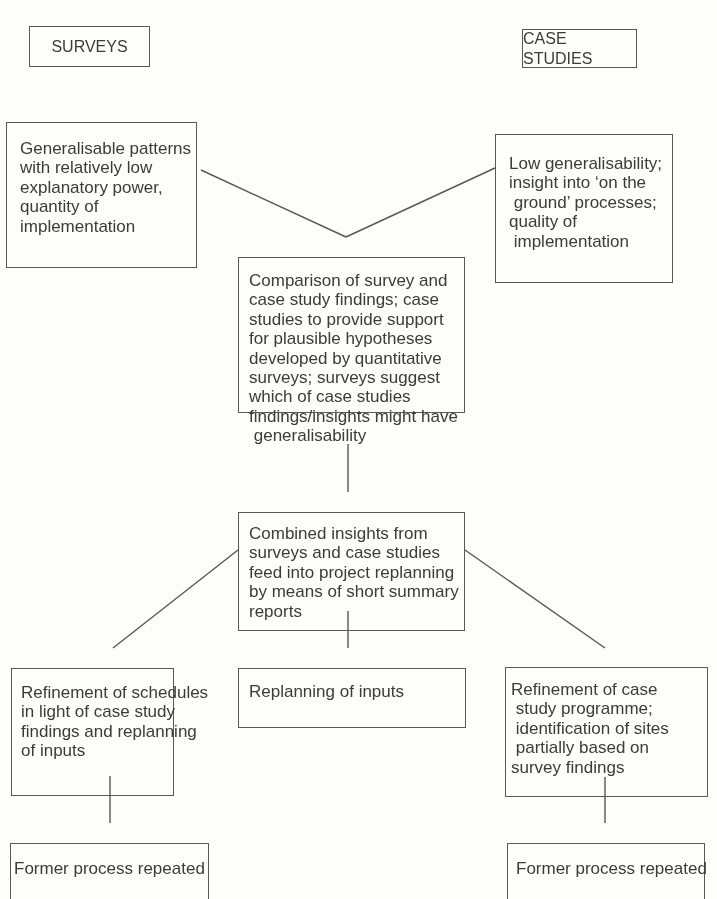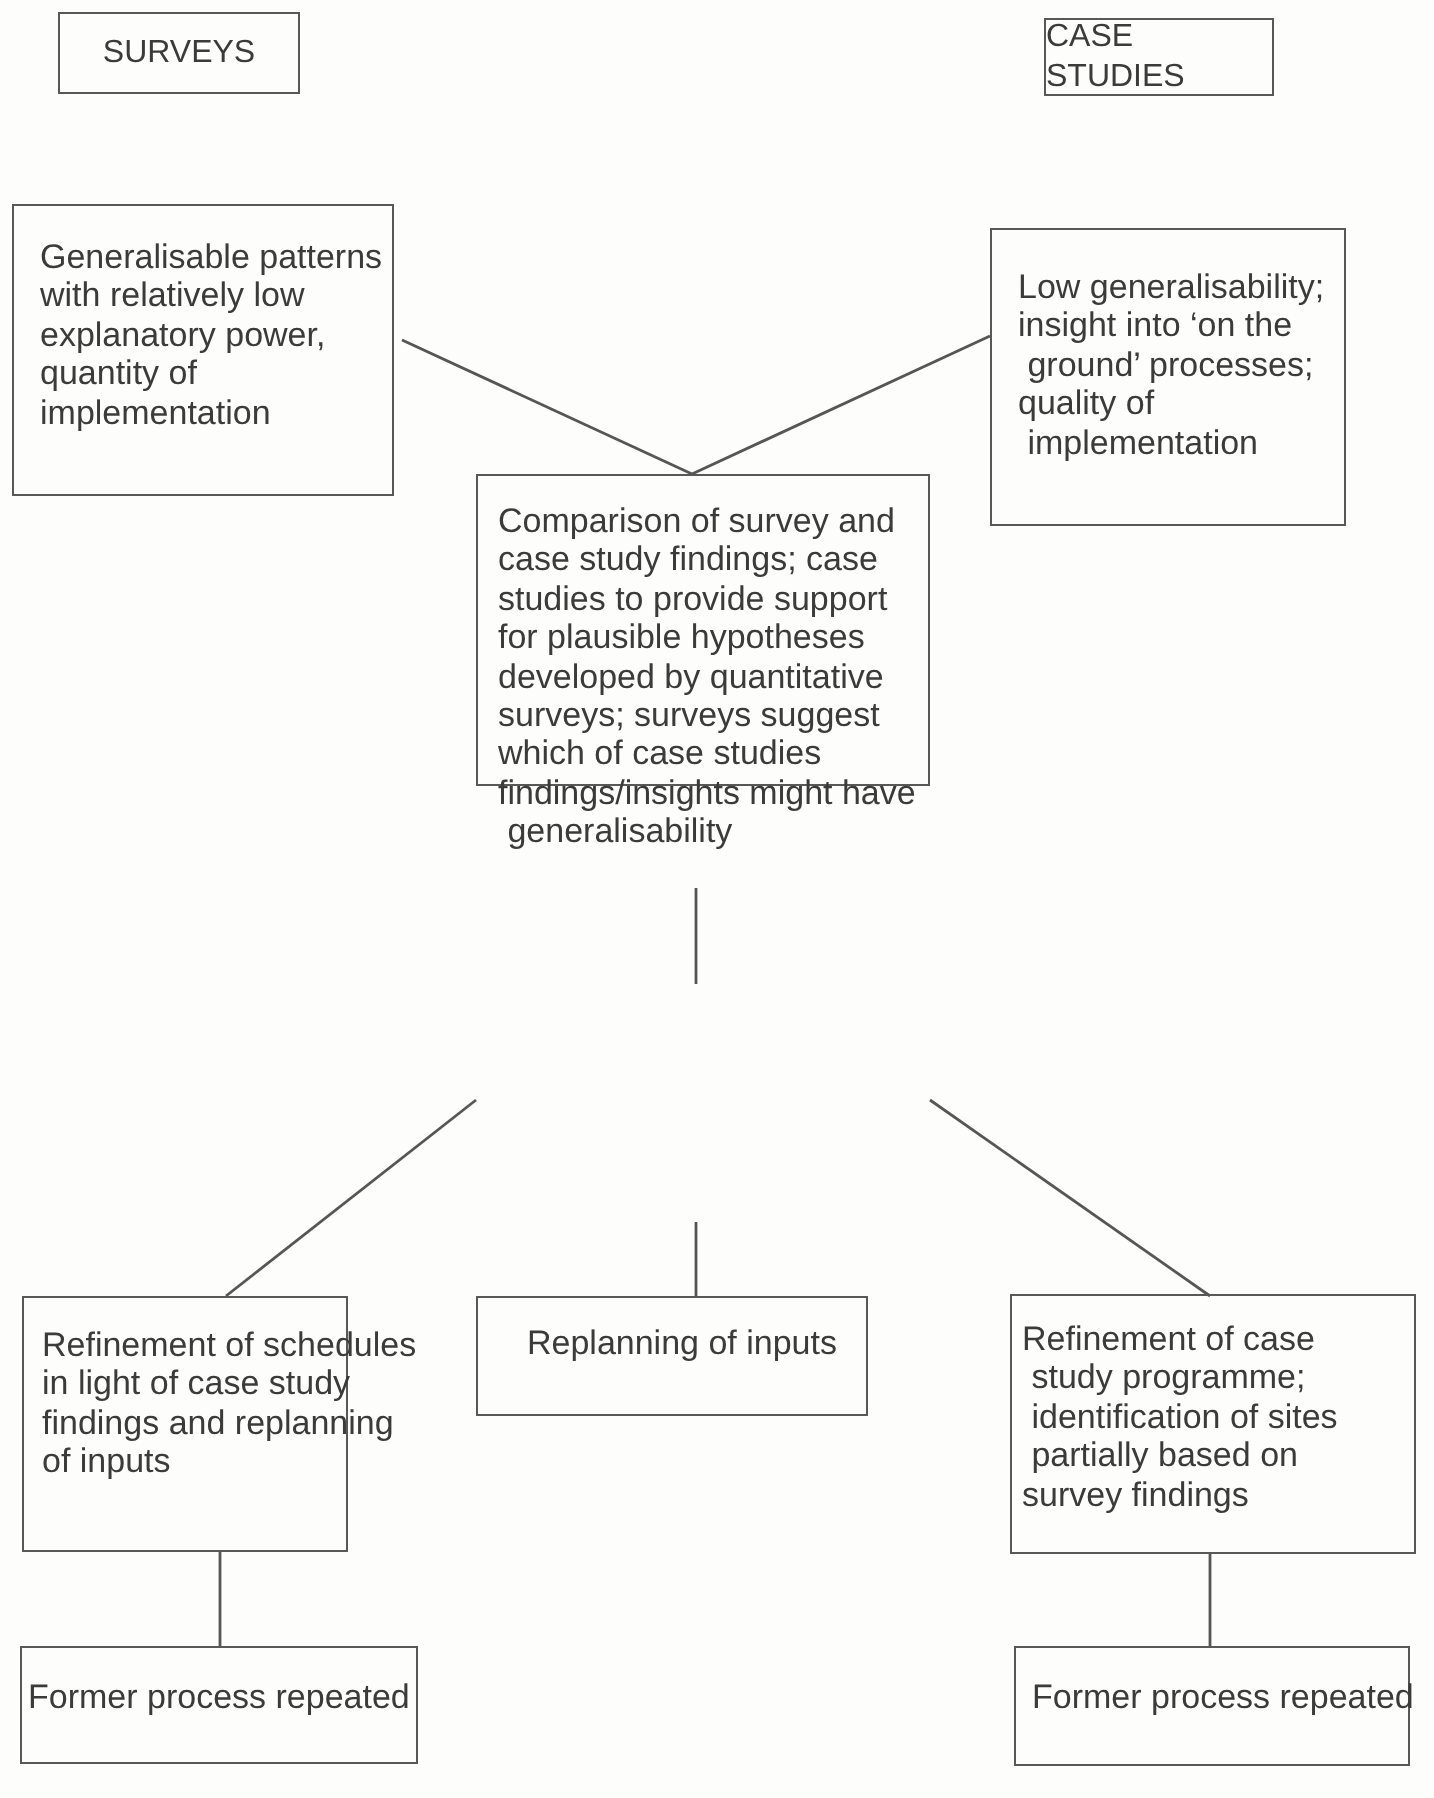--- a/index.html
+++ b/index.html
@@ -28,36 +28,37 @@
     stroke-width: 1.4;
   }
   .box {
     position: absolute;
     box-sizing: border-box;
     border: 1.6px solid #585858;
     font-size: 17px;
     line-height: 19.4px;
     white-space: pre;
     overflow: visible;
+    margin-top: 20px;
   }
   .title {
     font-size: 16px;
     display: flex;
     align-items: center;
     justify-content: center;
     white-space: normal;
   }
   .b-surveys          { left: 29px;  top: 6px;   width: 121px; height: 41px; }
   .b-case-studies     { left: 522px; top: 9px;   width: 115px; height: 39px; }
   .b-survey-outcome   { left: 6px;   top: 102px; width: 191px; height: 146px; padding: 16px 0 0 13px; }
   .b-case-outcome     { left: 495px; top: 114px;  width: 178px; height: 149px; padding: 19px 0 0 13px; }
   .b-comparison       { left: 238px; top: 237px; width: 227px; height: 156px; padding: 13px 0 0 10px; }
   .b-combined         { left: 238px; top: 492px; width: 227px; height: 119px; padding: 11px 0 0 10px; }
   .b-refine-schedules { left: 11px;  top: 648px; width: 163px; height: 128px; padding: 14px 0 0 9px; }
-  .b-replanning       { left: 238px; top: 648px; width: 196px; height: 60px;  padding: 13px 0 0 10px; text-align: center; }
+  .b-replanning       { left: 238px; top: 648px; width: 228px; height: 60px;  padding: 13px 0 0 10px; }
   .b-refine-case      { left: 505px; top: 647px; width: 203px; height: 130px; padding: 12px 0 0 5px; }
   .b-former-left      { left: 10px;  top: 823px; width: 199px; height: 59px;  padding: 15px 0 0 3px; }
   .b-former-right     { left: 507px; top: 823px; width: 198px; height: 60px;  padding: 15px 0 0 8px; }
 </style>
 </head>
 <body>
 
 <div class="canvas">
 
   <svg class="connectors" viewBox="0 0 717 899" xmlns="http://www.w3.org/2000/svg">
@@ -90,20 +91,25 @@
   <div class="box b-comparison">Comparison of survey and
 case study findings; case
 studies to provide support
 for plausible hypotheses
 developed by quantitative
 surveys; surveys suggest
 which of case studies
 findings/insights might have
  generalisability</div>
 
+  <div class="box b-combined">Combined insights from
+surveys and case studies
+feed into project replanning
+by means of short summary
+reports</div>
 
   <div class="box b-refine-schedules">Refinement of schedules
 in light of case study
 findings and replanning
 of inputs</div>
 
   <div class="box b-replanning">Replanning of inputs</div>
 
   <div class="box b-refine-case">Refinement of case
  study programme;

